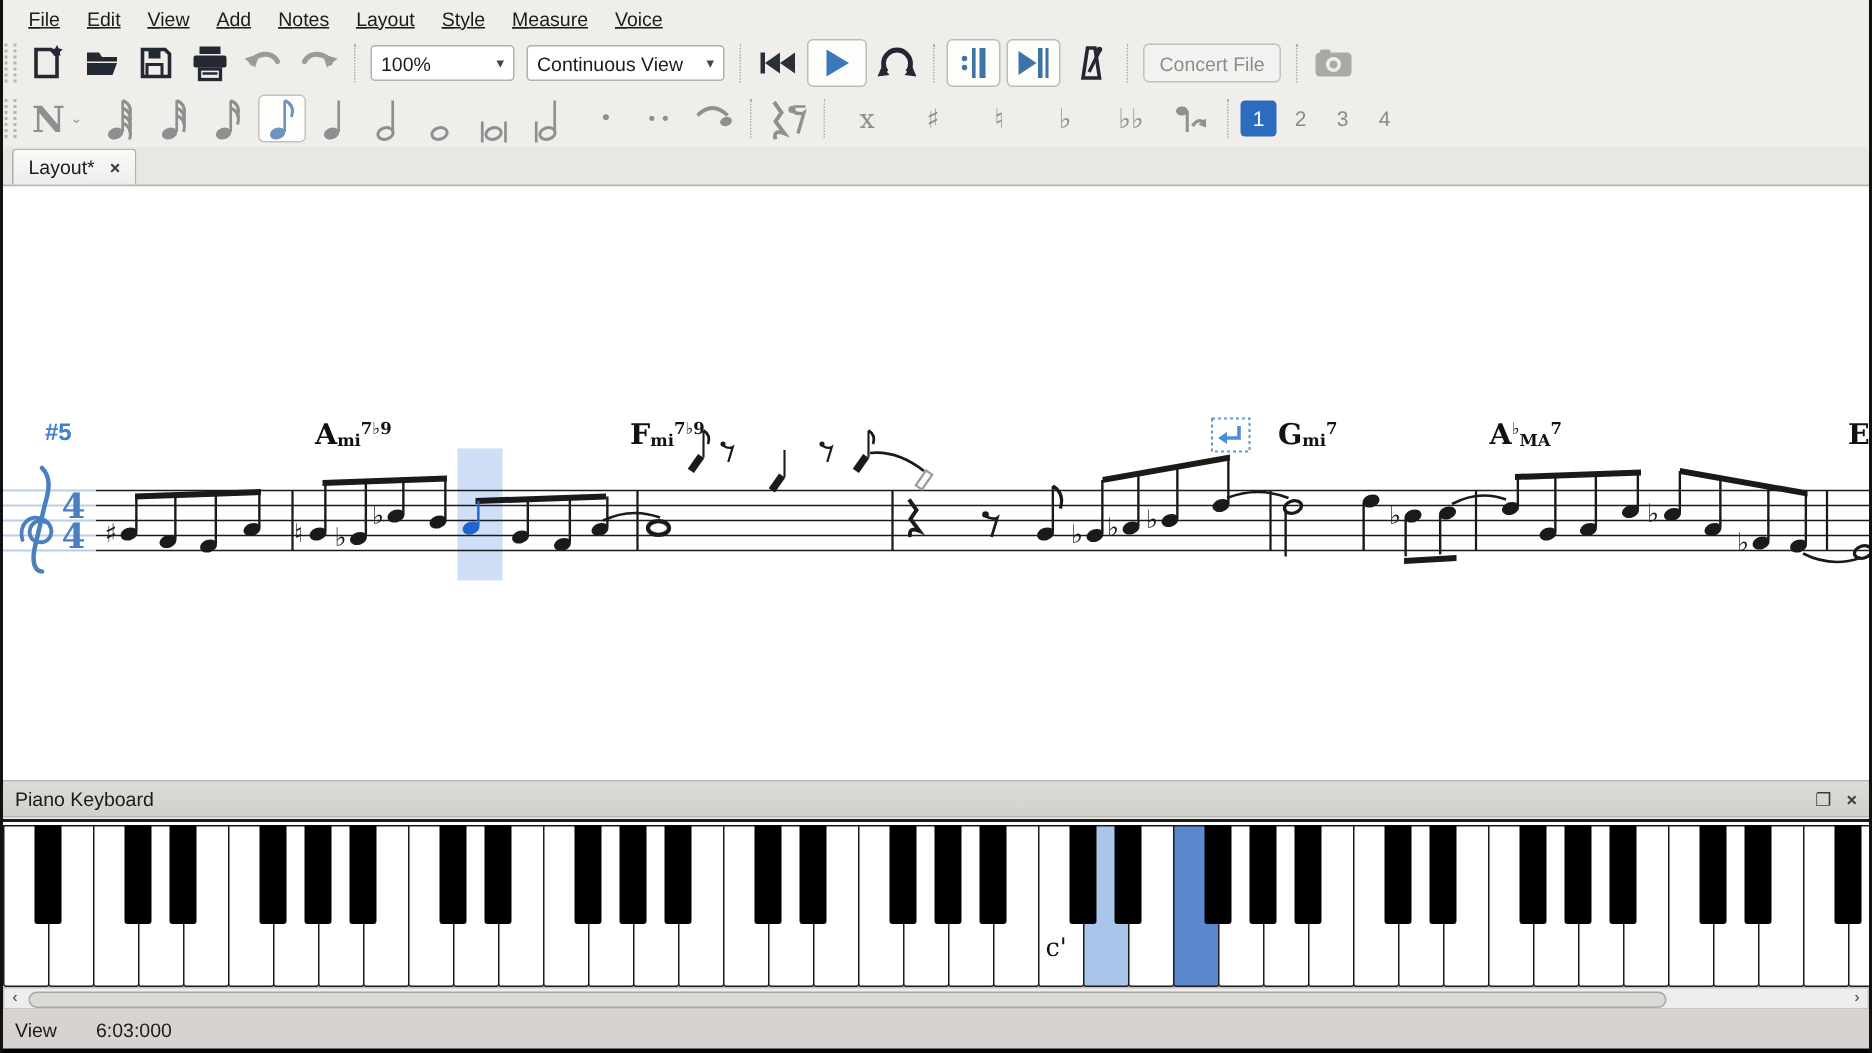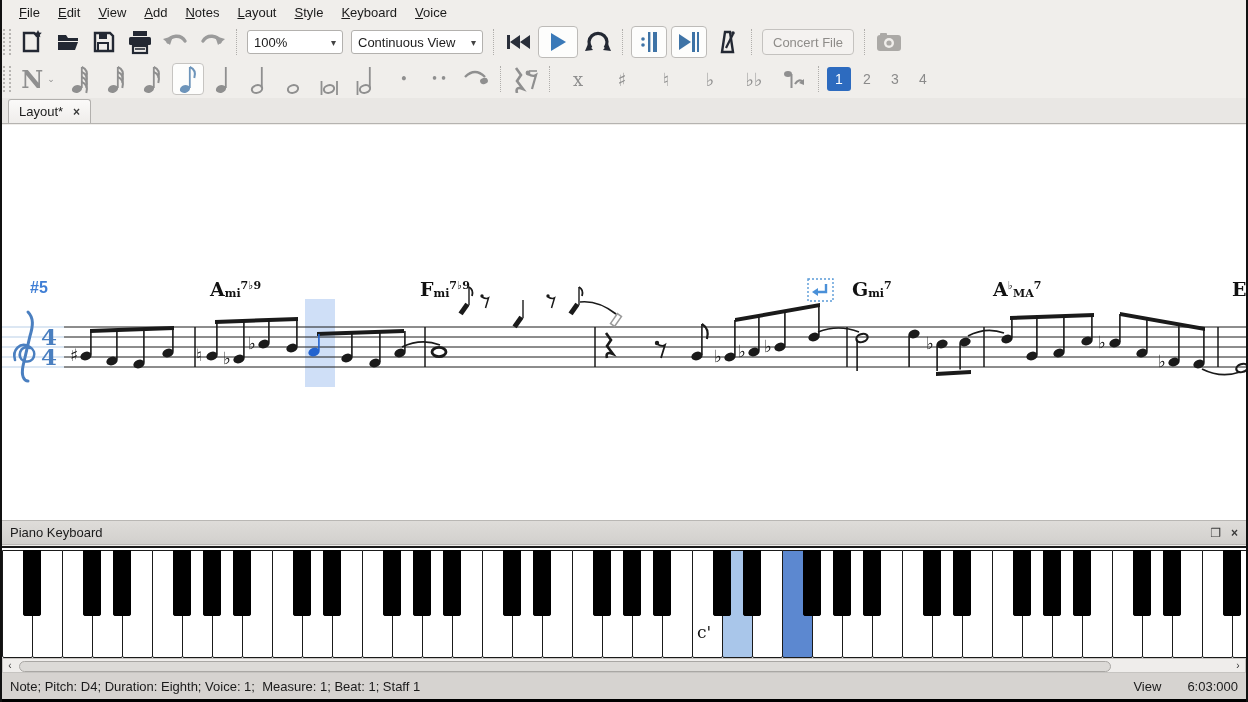--- a/index.html
+++ b/index.html
@@ -5,21 +5,21 @@
   html,body{margin:0;padding:0;background:#555;}
   *{box-sizing:border-box;}
   #window{
     position:relative;width:1248px;height:702px;margin:0 auto;
     background:#f0eeeb;overflow:hidden;
     border-left:2px solid #111;border-right:2px solid #111;
     font-family:"Liberation Sans", sans-serif;color:#1b1b1b;
   }
   
   #menubar{position:absolute;left:0;top:0;width:100%;height:24px;display:flex;align-items:center;padding-left:8px;background:#f0eeeb;}
-  .menu-item{font-size:13px;padding:2px 9px;cursor:default;}
+  .menu-item{font-size:13px;padding:2px 9px;cursor:default;text-decoration:underline;}
   .menu-item::first-letter{text-decoration:underline;}
   
   .toolbar{position:absolute;left:0;width:100%;display:flex;align-items:center;background:#f0eeeb;}
   #toolbar1{top:24px;height:36px;}
   #toolbar2{top:60px;height:38px;border-bottom:0;}
   .handle{width:8px;height:26px;margin:0 3px 0 1px;border-left:2px dotted #b7b5b2;border-right:2px dotted #b7b5b2;}
   .tbtn{display:flex;align-items:center;justify-content:center;height:32px;min-width:32px;margin:0 2px;border:1px solid transparent;border-radius:4px;}
   .tbtn.framed{background:#fdfdfc;border:1px solid #bdbbb8;}
   .tsep{width:1px;height:26px;margin:0 6px;border-left:1px dotted #b0aeab;}
   .combo{height:24px;background:#fff;border:1px solid #b3b1ae;border-radius:3px;display:flex;align-items:center;font-size:13px;padding:0 6px;margin:0 4px;}
@@ -63,21 +63,21 @@
 <div id="window">
 
   <div id="menubar">
       <span class="menu-item">File</span>
       <span class="menu-item">Edit</span>
       <span class="menu-item">View</span>
       <span class="menu-item">Add</span>
       <span class="menu-item">Notes</span>
       <span class="menu-item">Layout</span>
       <span class="menu-item">Style</span>
-      <span class="menu-item">Keyboard</span>
+      <span class="menu-item">Measure</span>
       <span class="menu-item">Voice</span>
     </div>
 
   <div id="toolbar1" class="toolbar">
     <div class="handle"></div>
     <div class="tbtn">
       <svg width="26" height="26" viewBox="0 0 26 26">
         <path d="M5 4 h10 l4 4 v14 h-14 z" fill="none" stroke="#232833" stroke-width="2.4"></path>
         <path d="M19 1 l1.2 2.4 2.6.4 -1.9 1.9 .4 2.6 -2.3-1.2 -2.3 1.2 .4-2.6 -1.9-1.9 2.6-.4z" fill="#232833"></path>
       </svg>
@@ -610,18 +610,17 @@
       <div class="klabel" style="left: 695px; top: 74px;">c'</div>
     </div>
 
   <div id="kb-scroll">
     <span class="sb-arrow">‹</span>
     <div id="sb-thumb"></div>
     <span class="sb-arrow" style="position:absolute;right:0;">›</span>
   </div>
 
   <div id="statusbar">
-    <span id="status-left">Note; Pitch: D4; Duration: Eighth; Voice: 1;&nbsp; Measure: 1; Beat: 1; Staff 1</span>
     <span id="status-play">View</span>
     <span id="status-time">6:03:000</span>
   </div>
   <div id="bottom-strip"></div>
 </div>
 
 </body></html>

